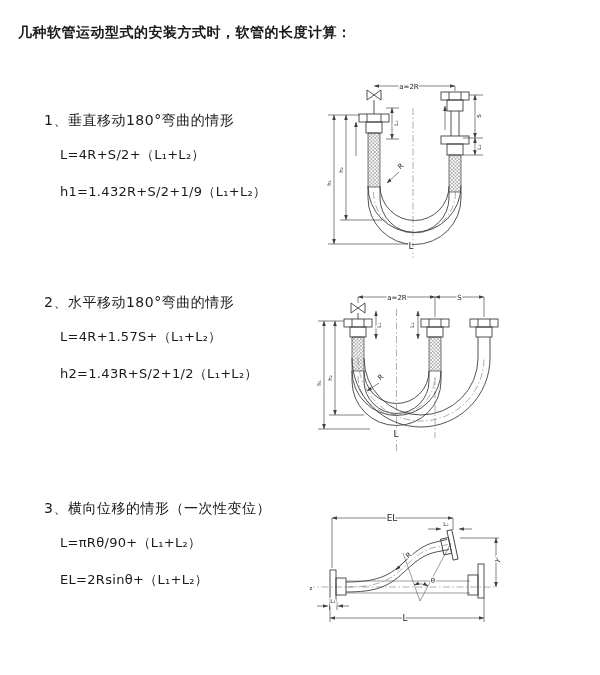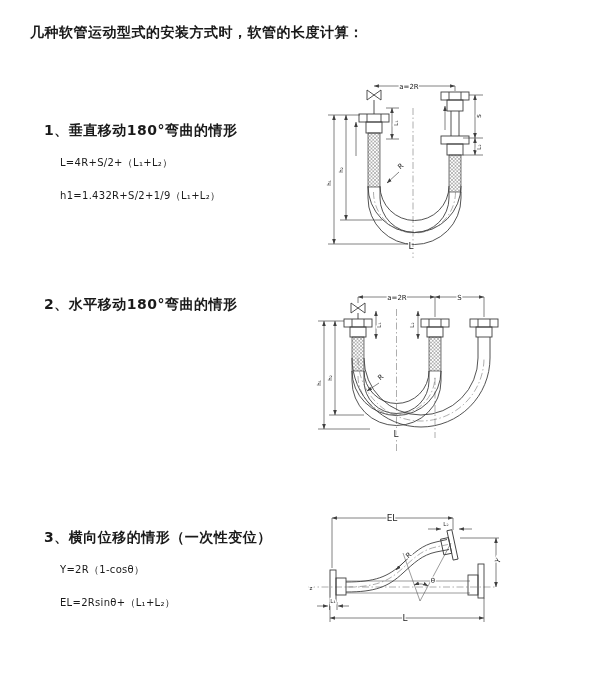--- a/index.html
+++ b/index.html
@@ -1,21 +1,21 @@
 <!DOCTYPE html>
 <html><head>
 <meta charset="utf-8">
 <style>
   html,body{margin:0;padding:0}
   body{width:600px;height:675px;background:#ffffff;position:relative;overflow:hidden;
        font-family:"DejaVu Sans","Liberation Sans",sans-serif;color:#1a1a1a}
-  .title{position:absolute;left:30px;top:24px;font-size:14px;font-weight:bold;letter-spacing:.5px}
+  .title{position:absolute;left:18px;top:24px;font-size:14px;font-weight:bold;letter-spacing:.5px}
   .section{position:absolute;left:44px;width:272px}
-  .heading{font-size:14px;font-weight:bold;letter-spacing:.5px;margin:16px 0 16px 0}
-  .formula{font-size:10px;letter-spacing:.3px;margin:0 0 19px 16px;white-space:nowrap}
+  .heading{font-size:14px;font-weight:normal;letter-spacing:.5px;margin:6px 0 16px 0}
+  .formula{font-size:13px;letter-spacing:.3px;margin:0 0 19px 16px;white-space:nowrap}
   svg.diagram{position:absolute}
   svg text{font-family:"DejaVu Sans","Liberation Sans",sans-serif}
   .lbl{font-size:7px;fill:#222;paint-order:stroke;stroke:#fff;stroke-width:2.5px}
   .lbl.sm{font-size:5.5px}
   .lbl.big{font-size:9px}
   .st{stroke:#3f3f3f;stroke-width:.9;fill:none}
   .thin{stroke:#4a4a4a;stroke-width:.55;fill:none}
   .dim{stroke:#3f3f3f;stroke-width:.65;fill:none}
   .cl{stroke:#6a6a6a;stroke-width:.55;fill:none;stroke-dasharray:7 2.5 1.5 2.5}
   .hatchr{stroke:#3f3f3f;stroke-width:.7}
@@ -24,27 +24,29 @@
 <body>
 
 <div class="title">几种软管运动型式的安装方式时，软管的长度计算：</div>
 
 <div class="section" style="top:106px">
   <div class="heading">1、垂直移动180°弯曲的情形</div>
   <div class="formula">L=4R+S/2+（L₁+L₂）</div>
   <div class="formula">h1=1.432R+S/2+1/9（L₁+L₂）</div>
 </div>
 
-<div class="section" style="top:280px">
+<div class="section" style="top:288px">
   <div class="heading">2、水平移动180°弯曲的情形</div>
+  <div class="formula">L=4R+1.57S+（L₁+L₂）</div>
+  <div class="formula">h2=1.43R+S/2+1/2（L₁+L₂）</div>
 </div>
 
-<div class="section" style="top:513px">
+<div class="section" style="top:494px">
   <div class="heading">3、横向位移的情形（一次性变位）</div>
-  <div class="formula">Y=2R（1-cosθ）</div>
+  <div class="formula">L=πRθ/90+（L₁+L₂）</div>
   <div class="formula">EL=2Rsinθ+（L₁+L₂）</div>
 </div>
 
 <svg class="diagram" style="left:312px;top:68px" width="270" height="195" viewBox="0 0 270 195">
   <defs>
     <marker id="m1" viewBox="0 0 10 10" refX="9.5" refY="5" markerWidth="8" markerHeight="8" orient="auto-start-reverse">
       <path d="M0,1.5L10,5L0,8.5z" fill="#3f3f3f"></path>
     </marker>
     <pattern id="hp1" width="3.5" height="3.5" patternUnits="userSpaceOnUse">
       <path d="M0,0l3.5,3.5M0,3.5L3.5,0" stroke="#666" stroke-width=".45"></path>

